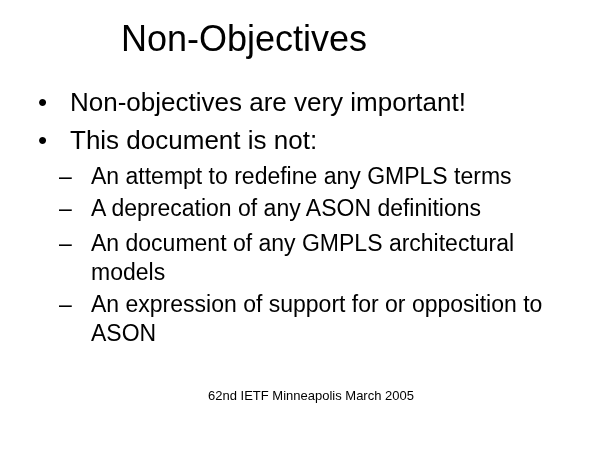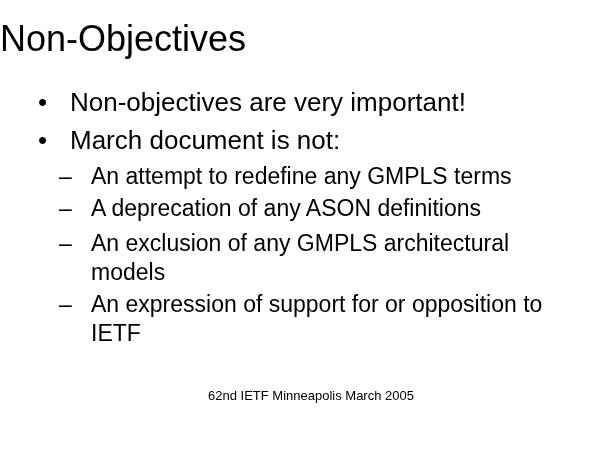--- a/index.html
+++ b/index.html
@@ -14,21 +14,21 @@
     background: #ffffff;
     color: #000000;
     font-family: "Liberation Sans", sans-serif;
     overflow: hidden;
   }
   .slide-title {
     position: absolute;
     top: 17px;
     left: 0;
     width: 488px;
-    text-align: left;
+    text-align: center;
     font-size: 36px;
     line-height: 44px;
     font-weight: normal;
     white-space: nowrap;
   }
   .bullet-l1 {
     position: absolute;
     left: 38px;
     width: 530px;
     font-size: 26px;
@@ -84,38 +84,38 @@
 
   <div class="slide-title">Non-Objectives</div>
 
   <div class="bullet-l1 b1">
     <span class="marker">•</span>
     <span class="btext">Non-objectives are very important!</span>
   </div>
 
   <div class="bullet-l1 b2">
     <span class="marker">•</span>
-    <span class="btext">March document is not:</span>
+    <span class="btext">This document is not:</span>
   </div>
 
   <div class="bullet-l2 s1">
     <span class="marker">–</span>
     <span class="btext">An attempt to redefine any GMPLS terms</span>
   </div>
 
   <div class="bullet-l2 s2">
     <span class="marker">–</span>
     <span class="btext">A deprecation of any ASON definitions</span>
   </div>
 
   <div class="bullet-l2 s3">
     <span class="marker">–</span>
-    <span class="btext">An exclusion of any GMPLS architectural models</span>
+    <span class="btext">An document of any GMPLS architectural models</span>
   </div>
 
   <div class="bullet-l2 s4">
     <span class="marker">–</span>
-    <span class="btext">An expression of support for or opposition to IETF</span>
+    <span class="btext">An expression of support for or opposition to ASON</span>
   </div>
 
   <div class="slide-footer">62nd IETF Minneapolis March 2005</div>
 
 </div>
 
 </body></html>

